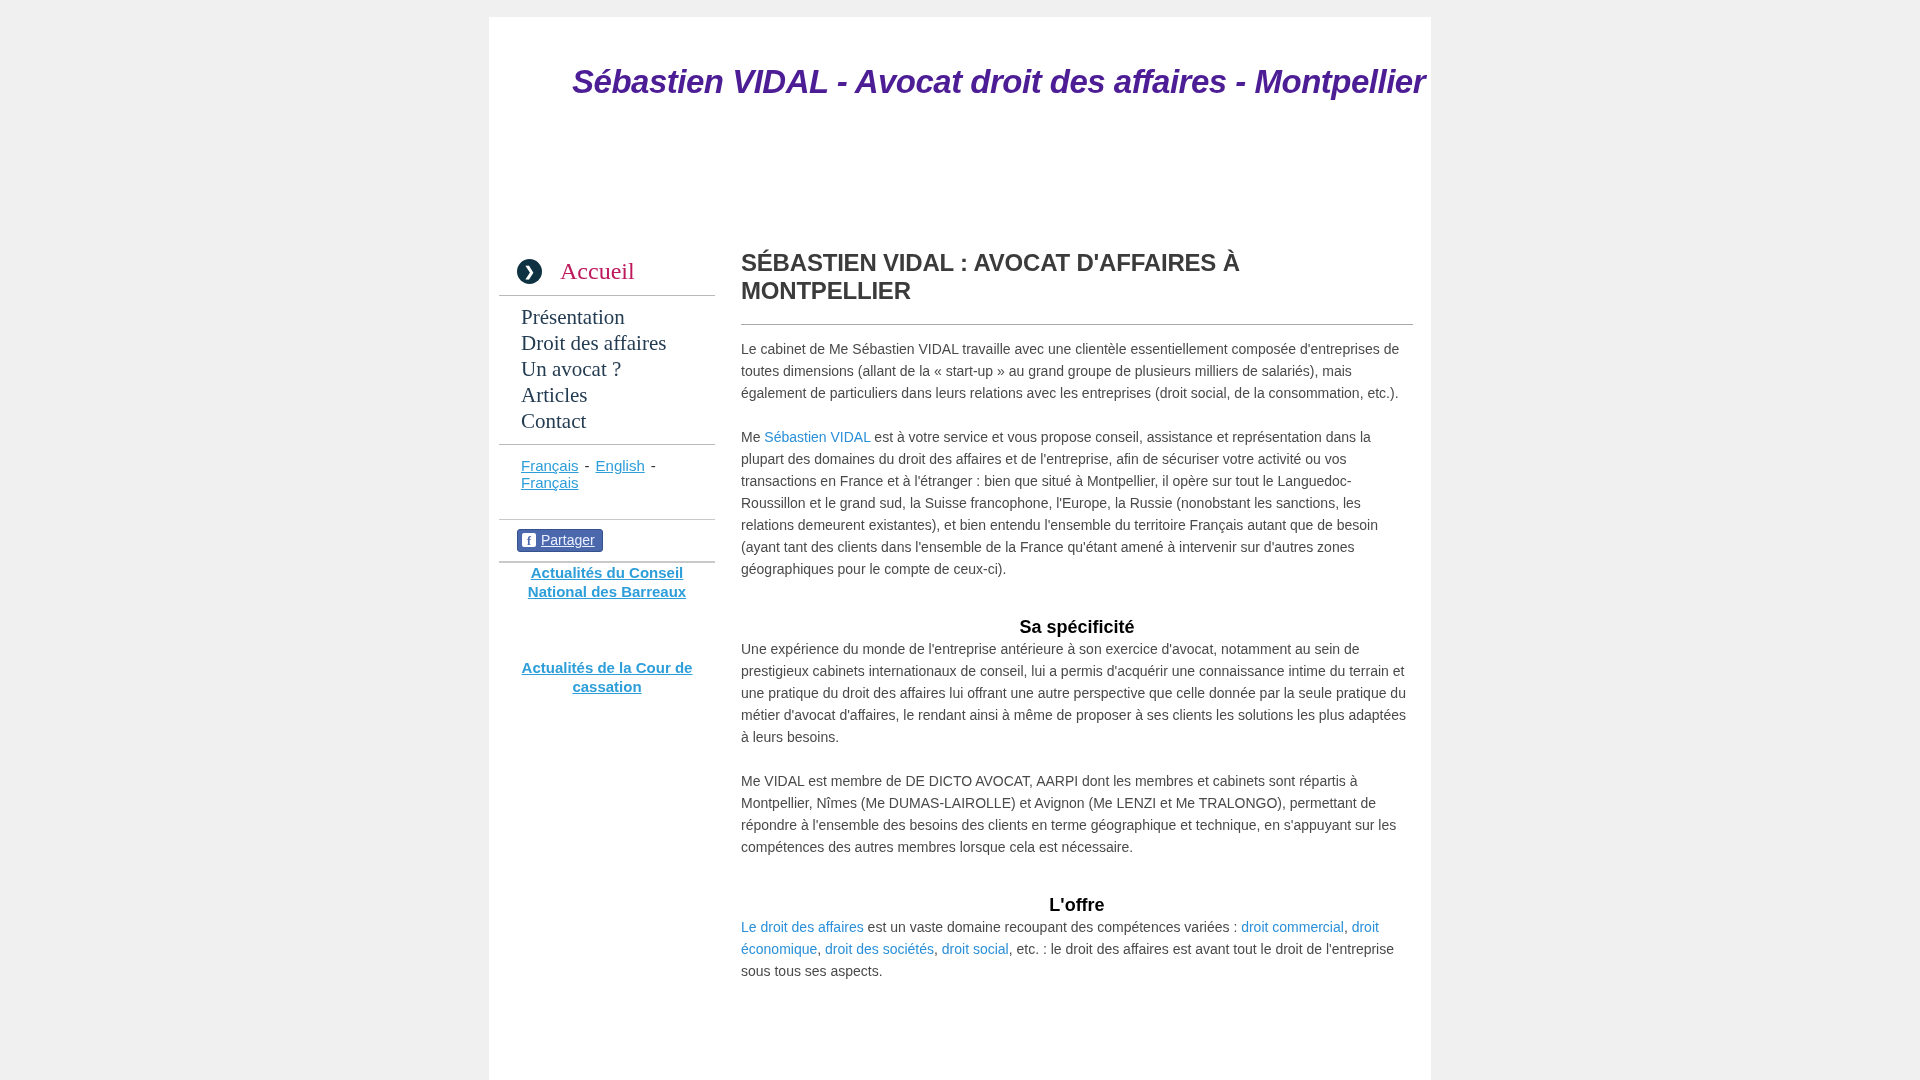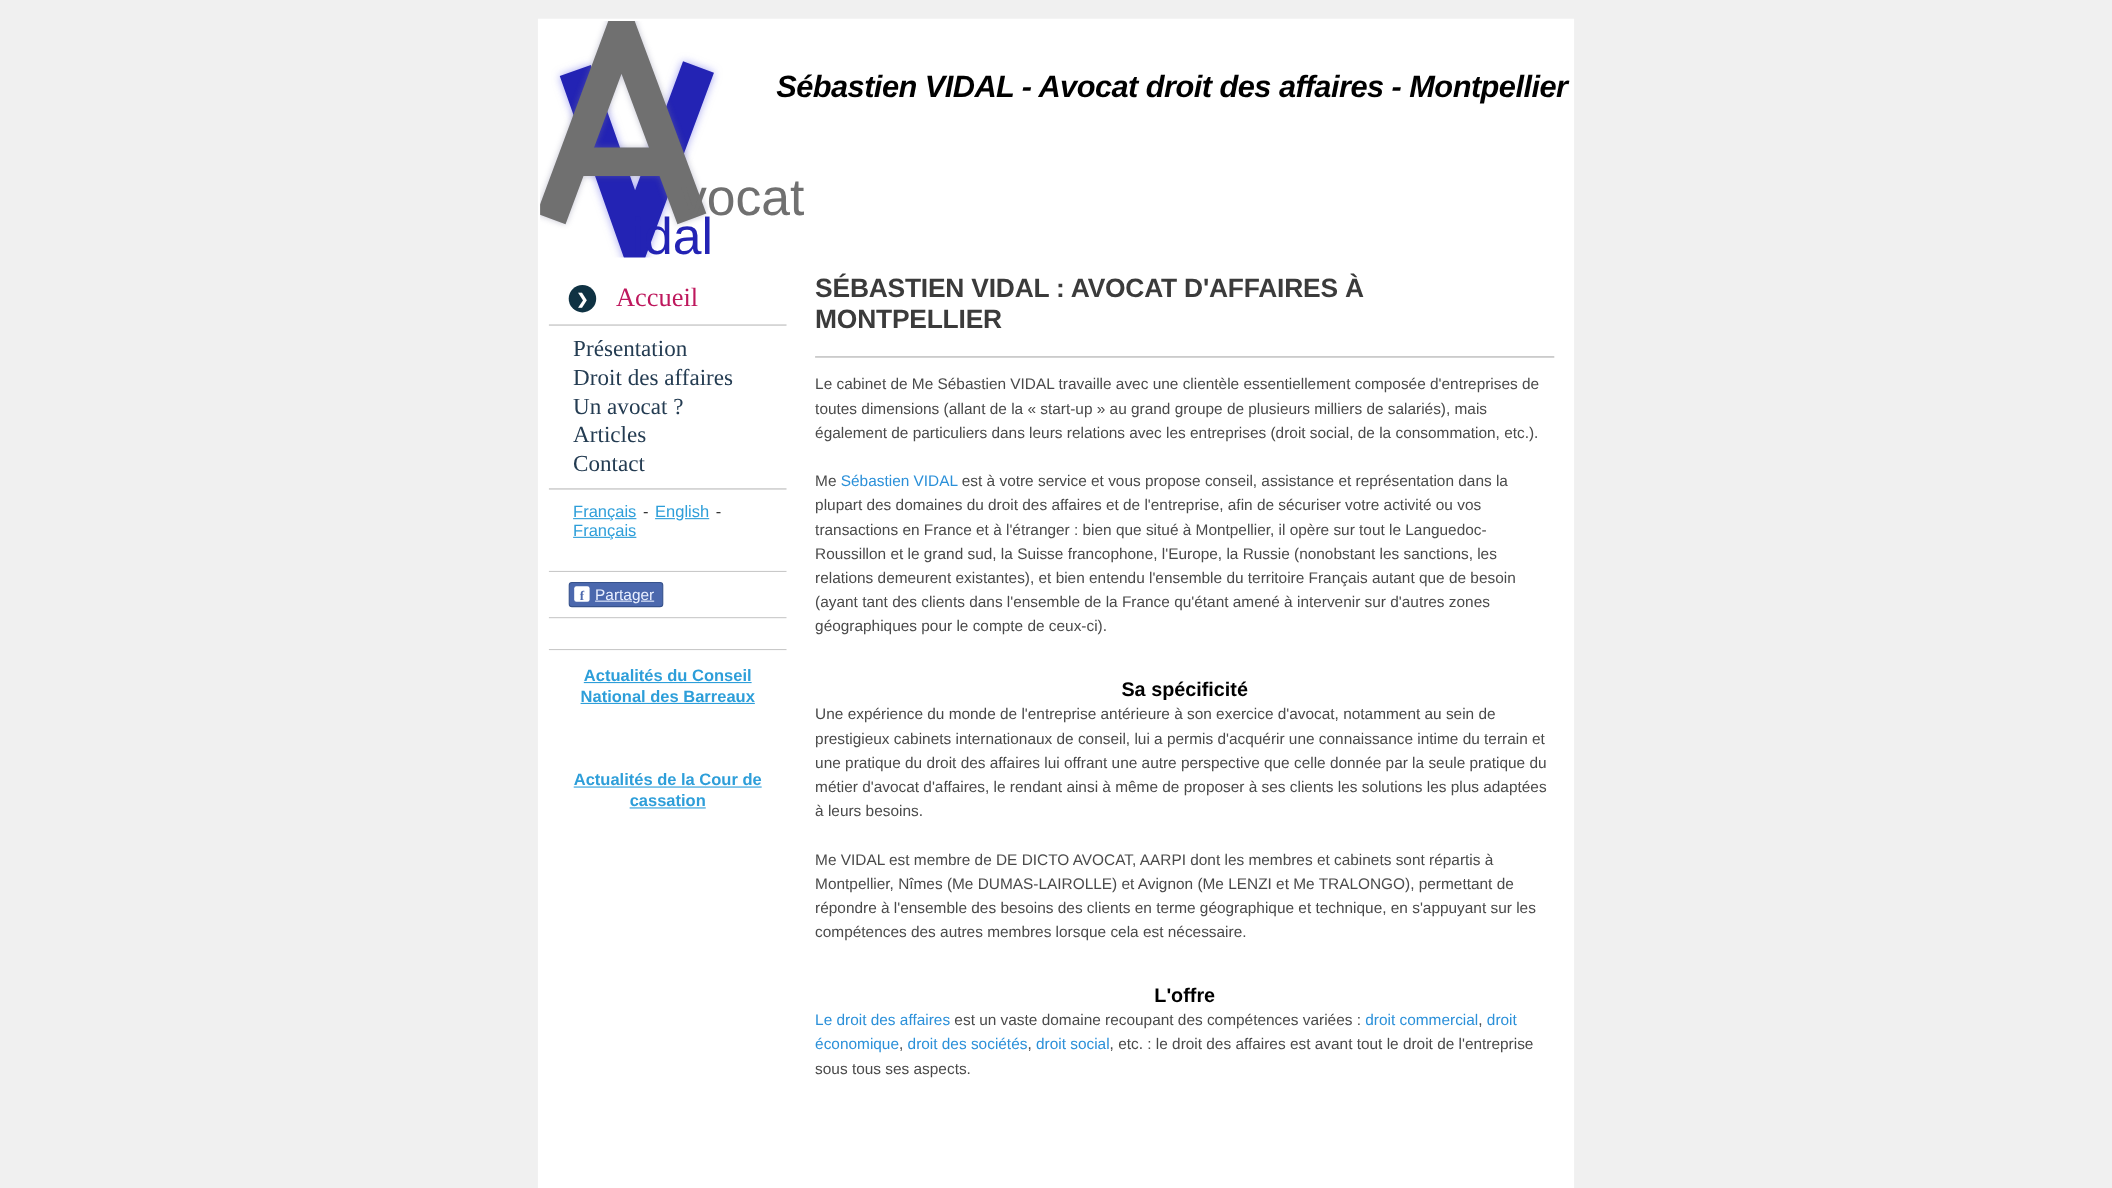--- a/index.html
+++ b/index.html
@@ -13,22 +13,22 @@
     margin: 17px auto 0;
     background: #ffffff;
   }
 
   
   .logo { position: absolute; left: 2px; top: 2px; width: 250px; height: 215px; cursor: pointer; }
   .logo svg { display: block; }
   .site-title {
     position: absolute; top: 46px; right: 6px;
     font-family: "Liberation Sans", sans-serif;
-    font-size: 28px; font-weight: bold; font-style: italic;
-    color: #000000; letter-spacing: -0.5px; white-space: nowrap;
+    font-size: 33px; font-weight: bold; font-style: italic;
+    color: #4c1d95; letter-spacing: -0.5px; white-space: nowrap;
   }
 
   
   .sidebar { position: absolute; left: 10px; top: 237px; width: 216px; }
   .home-row { display: flex; align-items: center; padding-left: 18px; height: 34px; cursor: pointer; }
   .home-icon {
     width: 25px; height: 25px; border-radius: 50%;
     background: #0f3243; color: #ffffff;
     display: inline-flex; align-items: center; justify-content: center;
     font-size: 13px; font-weight: bold; line-height: 1;
@@ -55,21 +55,21 @@
     background: #4b68ad; border: 1px solid #36528c; border-radius: 3px;
     padding: 2px 7px 3px 4px; cursor: pointer;
   }
   .fb-f {
     width: 14px; height: 14px; background: #ffffff; color: #4b68ad;
     border-radius: 2px; font-weight: bold; font-size: 12px;
     display: inline-flex; align-items: flex-end; justify-content: center;
     line-height: 1; margin-right: 5px; font-family: "Liberation Serif", serif;
   }
   .fb-label { color: #e9efff; font-size: 14px; text-decoration: underline; }
-  .news-block { border-top: 1px solid #c9c9c9; margin-top: 28px; padding-top: 14px; }
+  .news-block { border-top: 1px solid #c9c9c9; margin-top: 0; }
   .news-link {
     display: block; text-align: center;
     font-size: 15px; font-weight: bold; line-height: 19px;
     color: #2d9ed9; text-decoration: underline; cursor: pointer;
     margin: 0 auto 57px; width: 200px;
   }
 
   
   .main { position: absolute; left: 252px; top: 232px; width: 672px; }
   .main h1 {
@@ -80,33 +80,20 @@
   .main p { font-size: 14px; line-height: 22px; color: #4a4a4a; margin: 13px 0 22px; }
   .main p.cont { margin-top: 0; }
   .sec-title { font-size: 18px; line-height: 22px; font-weight: bold; color: #000000; margin-top: 36px; text-align: center; }
   .main a { color: #2b90d9; cursor: pointer; }
 </style>
 </head>
 <body>
 
 <div class="page">
 
-  <div class="logo">
-    <svg width="250" height="215" viewBox="0 0 250 215">
-      <g style="filter: drop-shadow(0 0 4px rgba(90,90,230,0.55));">
-        <polyline points="32,45 86,198 144,42" fill="none" stroke="#2323b4" stroke-width="30"></polyline>
-      </g>
-      <g style="filter: drop-shadow(0 0 3px rgba(120,120,150,0.45));">
-        <polyline points="10,180 74,8 138,180" fill="none" stroke="#707070" stroke-width="28"></polyline>
-        <line x1="36" y1="128" x2="114" y2="128" stroke="#707070" stroke-width="26"></line>
-      </g>
-      <text x="128" y="176" font-family="Liberation Sans, sans-serif" font-size="47" fill="#707070">vocat</text>
-      <text x="84" y="212" font-family="Liberation Sans, sans-serif" font-size="47" fill="#2323b4">idal</text>
-    </svg>
-  </div>
 
   <div class="site-title">Sébastien VIDAL - Avocat droit des affaires - Montpellier</div>
 
   <div class="sidebar">
 
     <div class="home-row">
       <span class="home-icon">❯</span>
       <span class="home-label">Accueil</span>
     </div>
 

